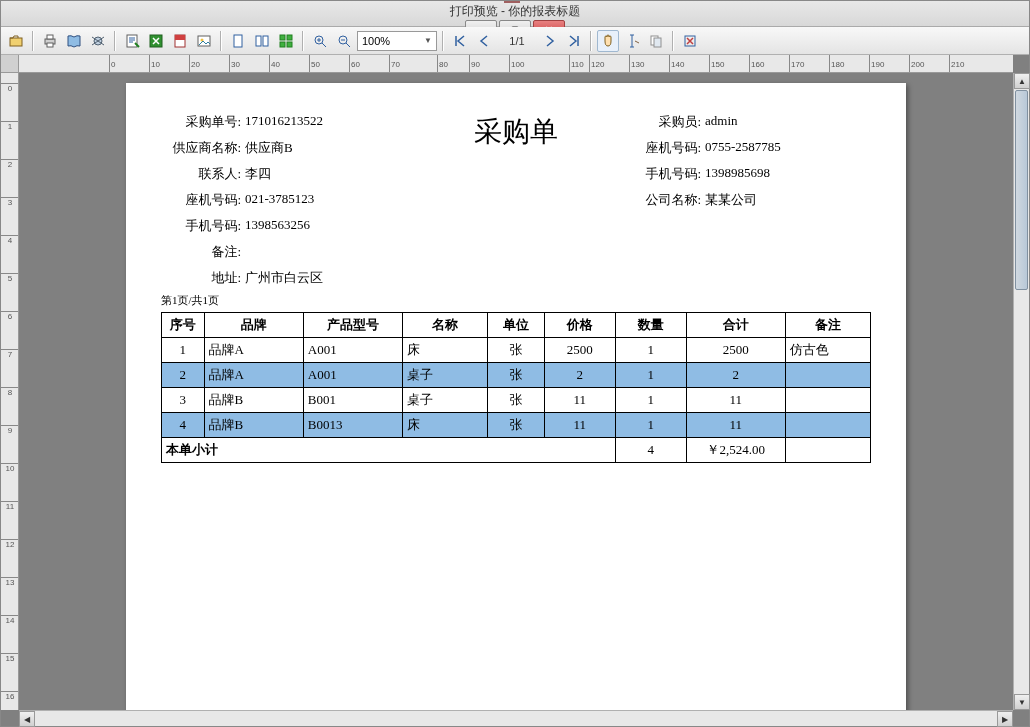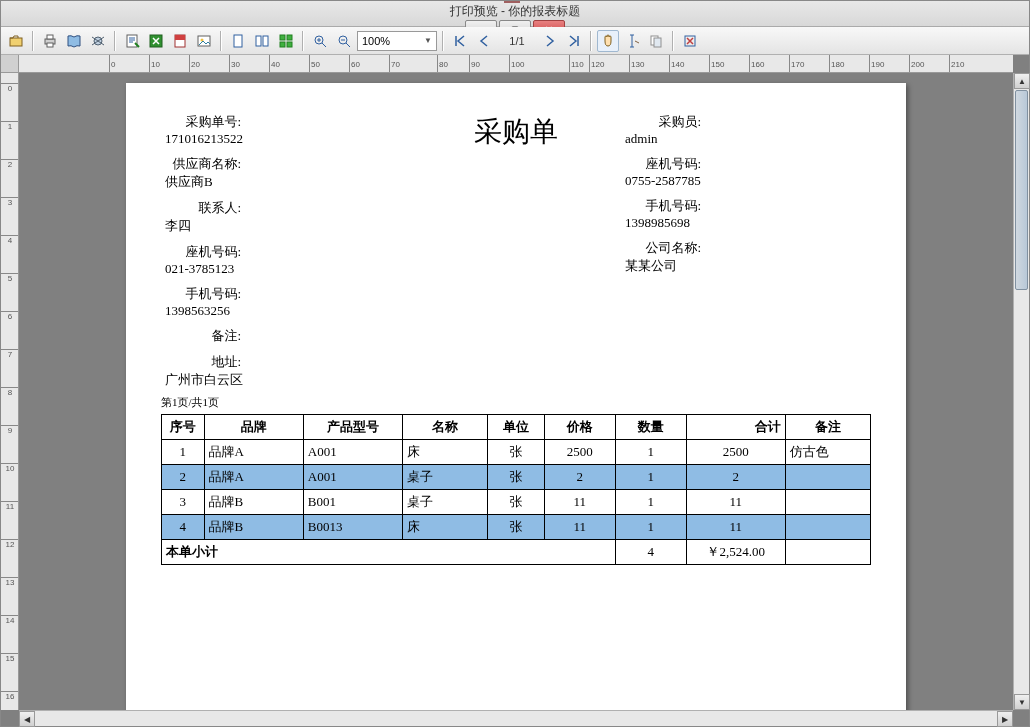--- a/index.html
+++ b/index.html
@@ -125,21 +125,21 @@
       position: relative;
       padding: 20px 10px;
     }
     .page .report { padding: 10px 25px; font-family: SimSun, serif; }
     .header-grid {
       display: grid;
       grid-template-columns: 250px 1fr 250px;
       font-size: 13px;
     }
     .hg-col { display: flex; flex-direction: column; gap: 8px; }
-    .hg-row { display: flex; flex-direction: column; }
+    .hg-row { display: flex; }
     .hg-label { text-align: right; width: 80px; }
     .hg-value { flex:1; padding-left: 4px; }
     .doc-title { font-size: 28px; font-weight: 400; text-align: center; font-family: SimSun, "KaiTi", serif; }
     .page-count-row { text-align: left; font-size: 11px; margin-top: 6px; margin-bottom: 4px; }
     table.data {
       width: 100%;
       border-collapse: collapse;
       font-size: 13px;
     }
     table.data th, table.data td {
@@ -445,21 +445,21 @@
           <table class="data">
             <thead>
                 <tr id="thead-row">
                   <th style="width: 6%;">序号</th>
                   <th style="width: 14%;">品牌</th>
                   <th style="width: 14%;">产品型号</th>
                   <th style="width: 12%;">名称</th>
                   <th style="width: 8%;">单位</th>
                   <th style="width: 10%;">价格</th>
                   <th style="width: 10%;">数量</th>
-                  <th style="width: 14%; text-align: right;">合计</th>
+                  <th style="width: 14%;">合计</th>
                   <th style="width: 12%;">备注</th>
                 </tr>
               </thead>
             <tbody id="tbody">
                 <tr>
                   <td>1</td>
                   <td class="left">品牌A</td>
                   <td class="left">A001</td>
                   <td class="left">床</td>
                   <td>张</td>

